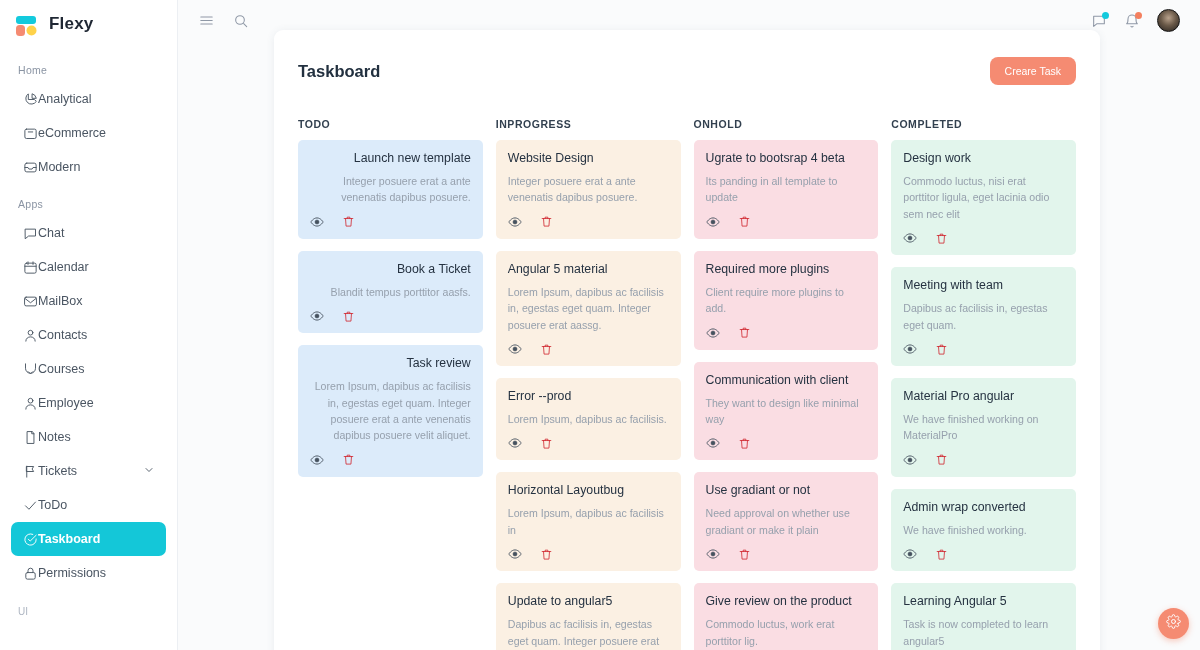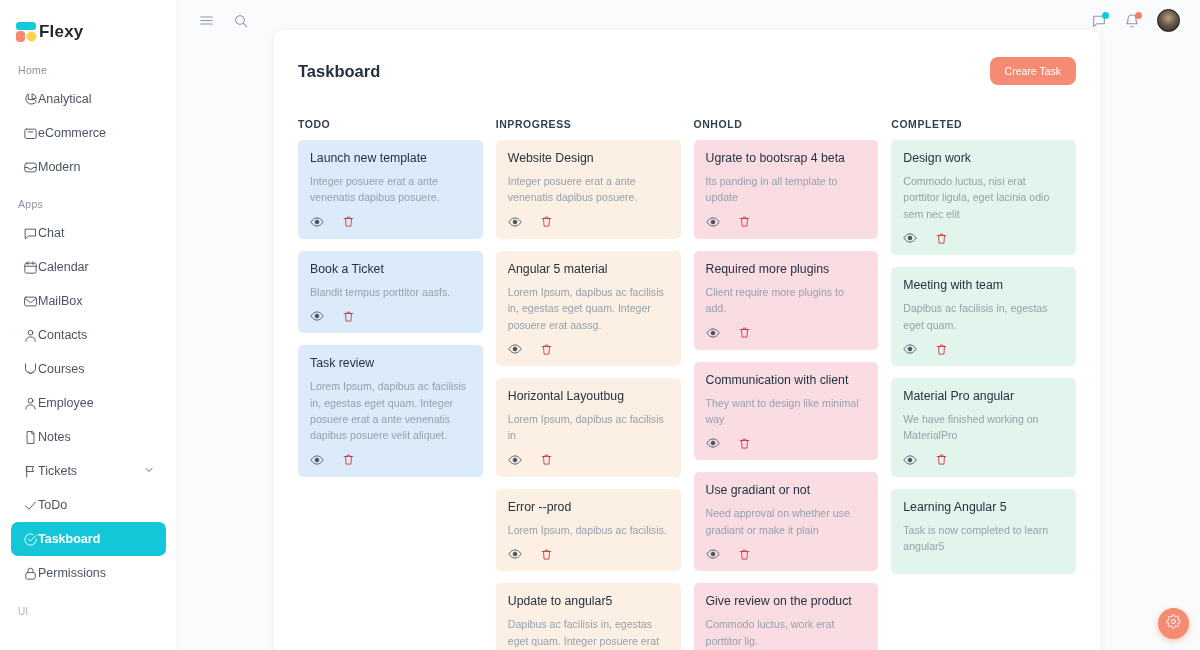--- a/index.html
+++ b/index.html
@@ -10,21 +10,21 @@
     overflow: hidden;
   }
   .app { display: flex; width: 1200px; height: 650px; }
 
   
   .sidebar {
     width: 178px; height: 650px; background: #ffffff;
     border-right: 1px solid #eceff3;
     flex: 0 0 178px; position: relative; overflow: hidden;
   }
-  .brand { display: flex; align-items: center; gap: 1px; padding: 14px 0 0 14px; height: 50px; }
+  .brand { display: flex; gap: 11px; padding: 14px 0 0 14px; height: 50px; }
   .brand-logo { width: 24px; height: 24px; position: relative; }
   .brand-name { font-size: 17px; font-weight: bold; color: #1f2733; letter-spacing: .2px; }
 
   .nav-section {
     font-size: 10.5px; color: #8a94a3; padding: 14px 0 6px 18px;
     letter-spacing: .3px;
   }
   .nav-item {
     display: flex; align-items: center; 
     margin: 0 11px; padding: 9px 11px; border-radius: 7px;
@@ -79,21 +79,21 @@
     letter-spacing: .55px; margin-bottom: 10px;
   }
   .card { border-radius: 5px; padding: 11px 12px 10px 12px; margin-bottom: 12px; }
   .card-title { font-size: 12.3px; color: #253241; margin-bottom: 6px; line-height: 1.3; }
   .card-desc { font-size: 10.6px; color: #96a0ad; line-height: 1.55; margin-bottom: 9px; }
   .card-actions { display: flex; align-items: center; gap: 18px; }
   .act { cursor: pointer; display: flex; }
   .act-eye svg { width: 14px; height: 14px; stroke: #46525f; fill: none; stroke-width: 1.6; }
   .act-del svg { width: 13px; height: 13px; stroke: #d0262f; fill: none; stroke-width: 1.5; stroke-linecap: round; stroke-linejoin: round; }
 
-  .col-todo .card       { background: #dcebfa; }
+  .col-todo .card       { background: #dcebfa; text-align: right; }
   .col-inprogress .card { background: #fbf0e3; }
   .col-onhold .card     { background: #fadde3; }
   .col-completed .card  { background: #e2f5ec; }
 
   
   .fab {
     position: absolute; right: 11px; bottom: 11px;
     width: 31px; height: 31px; border-radius: 50%;
     background: #f58b72; display: flex; align-items: center; justify-content: center;
     cursor: pointer; box-shadow: 0 2px 6px rgba(245,139,114,.45);
@@ -404,56 +404,56 @@
                 </span>
               <span class="act act-del">
                   <svg viewBox="0 0 24 24">
                     <path d="M4 6.5h16M9.5 6.5V4h5v2.5M6.5 6.5l1 14h9l1-14"></path>
                   </svg>
                 </span>
             </div>
           </div>
 
           <div class="card">
+            <div class="card-title">Error --prod</div>
+            <div class="card-desc">Lorem Ipsum, dapibus ac facilisis.</div>
+            <div class="card-actions">
+              <span class="act act-eye">
+                  <svg viewBox="0 0 24 24">
+                    <path d="M1.5 12S5.5 5 12 5s10.5 7 10.5 7-4 7-10.5 7S1.5 12 1.5 12z"></path>
+                    <circle cx="12" cy="12" r="3.2" fill="#46525f"></circle>
+                  </svg>
+                </span>
+              <span class="act act-del">
+                  <svg viewBox="0 0 24 24">
+                    <path d="M4 6.5h16M9.5 6.5V4h5v2.5M6.5 6.5l1 14h9l1-14"></path>
+                  </svg>
+                </span>
+            </div>
+          </div>
+
+          <div class="card">
             <div class="card-title">Horizontal Layoutbug</div>
             <div class="card-desc">Lorem Ipsum, dapibus ac facilisis in</div>
             <div class="card-actions">
               <span class="act act-eye">
                   <svg viewBox="0 0 24 24">
                     <path d="M1.5 12S5.5 5 12 5s10.5 7 10.5 7-4 7-10.5 7S1.5 12 1.5 12z"></path>
                     <circle cx="12" cy="12" r="3.2" fill="#46525f"></circle>
                   </svg>
                 </span>
               <span class="act act-del">
                   <svg viewBox="0 0 24 24">
                     <path d="M4 6.5h16M9.5 6.5V4h5v2.5M6.5 6.5l1 14h9l1-14"></path>
                   </svg>
                 </span>
             </div>
           </div>
 
           <div class="card">
-            <div class="card-title">Error --prod</div>
-            <div class="card-desc">Lorem Ipsum, dapibus ac facilisis.</div>
-            <div class="card-actions">
-              <span class="act act-eye">
-                  <svg viewBox="0 0 24 24">
-                    <path d="M1.5 12S5.5 5 12 5s10.5 7 10.5 7-4 7-10.5 7S1.5 12 1.5 12z"></path>
-                    <circle cx="12" cy="12" r="3.2" fill="#46525f"></circle>
-                  </svg>
-                </span>
-              <span class="act act-del">
-                  <svg viewBox="0 0 24 24">
-                    <path d="M4 6.5h16M9.5 6.5V4h5v2.5M6.5 6.5l1 14h9l1-14"></path>
-                  </svg>
-                </span>
-            </div>
-          </div>
-
-          <div class="card">
             <div class="card-title">Update to angular5</div>
             <div class="card-desc">Dapibus ac facilisis in, egestas eget quam. Integer posuere erat aassg.</div>
 
           </div>
         </div>
 
         <div class="column col-onhold">
           <div class="col-head">ONHOLD</div>
 
           <div class="card">
@@ -585,20 +585,37 @@
                   </svg>
                 </span>
               <span class="act act-del">
                   <svg viewBox="0 0 24 24">
                     <path d="M4 6.5h16M9.5 6.5V4h5v2.5M6.5 6.5l1 14h9l1-14"></path>
                   </svg>
                 </span>
             </div>
           </div>
 
+          <div class="card">
+            <div class="card-title">Admin wrap converted</div>
+            <div class="card-desc">We have finished working.</div>
+            <div class="card-actions">
+              <span class="act act-eye">
+                  <svg viewBox="0 0 24 24">
+                    <path d="M1.5 12S5.5 5 12 5s10.5 7 10.5 7-4 7-10.5 7S1.5 12 1.5 12z"></path>
+                    <circle cx="12" cy="12" r="3.2" fill="#46525f"></circle>
+                  </svg>
+                </span>
+              <span class="act act-del">
+                  <svg viewBox="0 0 24 24">
+                    <path d="M4 6.5h16M9.5 6.5V4h5v2.5M6.5 6.5l1 14h9l1-14"></path>
+                  </svg>
+                </span>
+            </div>
+          </div>
 
           <div class="card">
             <div class="card-title">Learning Angular 5</div>
             <div class="card-desc">Task is now completed to learn angular5</div>
 
           </div>
         </div>
 
       </div>
     </section>

